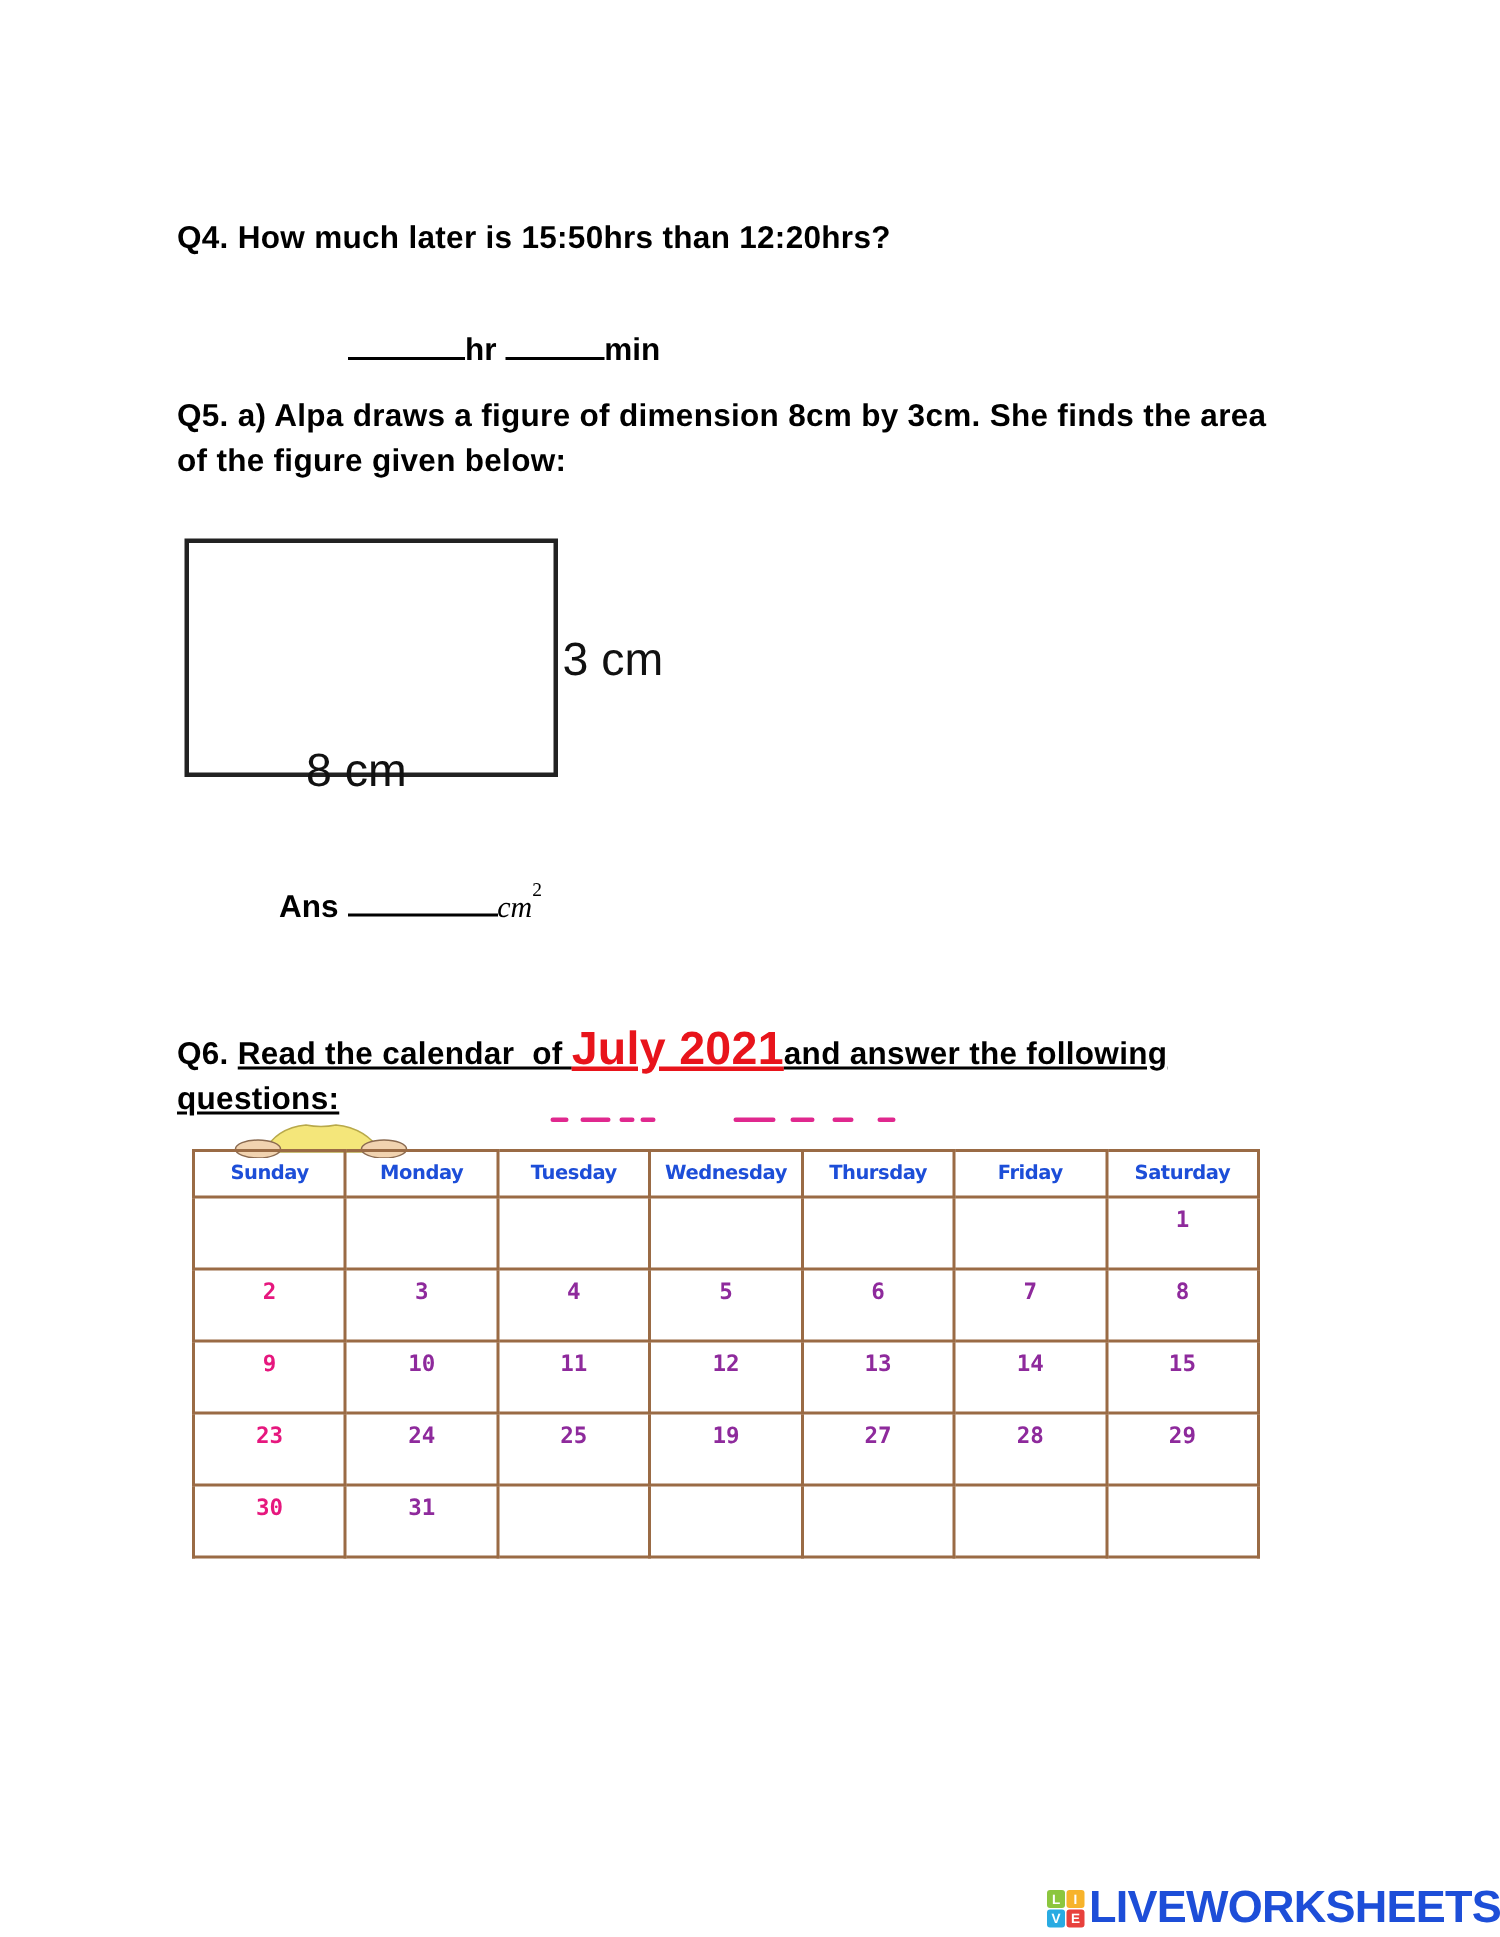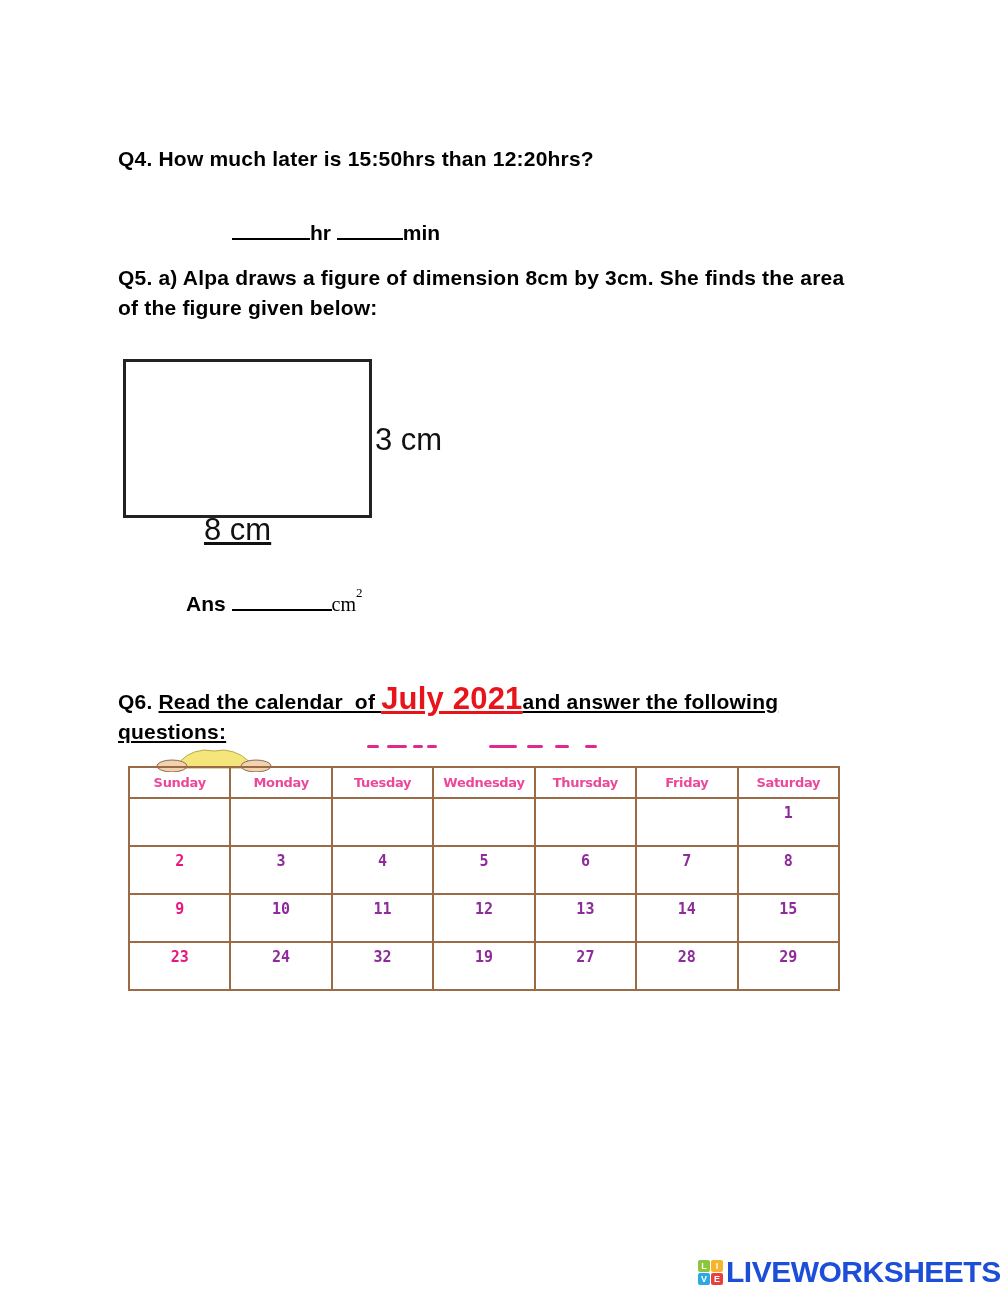--- a/index.html
+++ b/index.html
@@ -9,37 +9,37 @@
       font-family: "Liberation Sans", sans-serif;
     }
     .q { position: absolute; font-weight: bold; font-size: 21px; letter-spacing: 0.2px; line-height: 30px; }
     #q4 { left: 118px; top: 144px; }
     #q4-answer { position: absolute; left: 232px; top: 220px; font-weight: bold; font-size: 21px; }
     .blank { display: inline-block; border-bottom: 2px solid #000; height: 18px; vertical-align: baseline; }
     #q5 { left: 118px; top: 263px; width: 740px; }
     #rect { position: absolute; left: 123px; top: 359px; width: 243px; height: 153px; border: 3px solid #222; }
     .dim { position: absolute; font-size: 31px; font-family: "Liberation Sans", sans-serif; color: #111; }
     #dim-h { left: 375px; top: 422px; }
-    #dim-w { left: 204px; top: 512px; text-decoration: underline; }
+    #dim-w { left: 204px; top: 496px; }
     #ans { position: absolute; left: 186px; top: 591px; font-size: 21px; font-weight: bold; }
-    #ans .unit { font-family: "Liberation Serif", serif; font-weight: normal; font-size: 20px; }
+    #ans .unit { font-family: "Liberation Serif", serif; font-style: italic; font-weight: normal; font-size: 20px; }
     #ans sup { font-family: "Liberation Serif", serif; font-weight: normal; font-size: 13px; position: relative; top: -6px; }
     #q6 { left: 118px; top: 684px; width: 700px; }
     #q6 .u { text-decoration: underline; }
     #q6 .red { color: #e8141b; font-size: 31px; text-decoration: underline; }
     #dashes { position: absolute; left: 367px; top: 745px; height: 4px; width: 235px; }
     #dashes span { position: absolute; top: 0; height: 3px; background: #e0288e; border-radius: 2px; }
     #mascot { position: absolute; left: 154px; top: 746px; width: 120px; height: 26px; }
     #calendar {
       position: absolute; left: 128px; top: 766px; width: 712px;
       border-collapse: collapse; table-layout: fixed;
     }
     #calendar td, #calendar th { border: 2px solid #9a6b45; text-align: center; vertical-align: top; padding: 0; }
     #calendar th {
-      height: 29px; color: #ec4899; font-family: "DejaVu Sans", sans-serif;
+      height: 29px; color: #1d4ed8; font-family: "DejaVu Sans", sans-serif;
       font-size: 13px; font-weight: bold; vertical-align: middle; letter-spacing: -0.3px;
     }
     #calendar td {
       height: 41px; font-family: "DejaVu Sans Mono", monospace; font-weight: bold; font-size: 15px;
       color: #8e2a9c; padding-top: 5px;
     }
     #calendar td.sun { color: #e6177e; }
     #logo { position: absolute; left: 698px; top: 1255px; display: flex; align-items: center; }
     #logo .blocks { display: grid; grid-template-columns: 12px 12px; grid-template-rows: 12px 12px; gap: 1px; margin-right: 3px; }
     #logo .blocks span { font-size: 9px; font-weight: bold; color: #fff; text-align: center; line-height: 12px; border-radius: 2px; }
@@ -123,25 +123,34 @@
       <td>10</td>
       <td>11</td>
       <td>12</td>
       <td>13</td>
       <td>14</td>
       <td>15</td>
     </tr>
     <tr>
       <td class="sun">23</td>
       <td>24</td>
-      <td>32</td>
+      <td>25</td>
       <td>19</td>
       <td>27</td>
       <td>28</td>
       <td>29</td>
+    </tr>
+    <tr>
+      <td class="sun">30</td>
+      <td>31</td>
+      <td></td>
+      <td></td>
+      <td></td>
+      <td></td>
+      <td></td>
     </tr>
   </tbody>
 </table>
 
 <div id="logo">
   <div class="blocks">
     <span style="background:#8cc63f">L</span>
     <span style="background:#f7b32b">I</span>
     <span style="background:#29abe2">V</span>
     <span style="background:#e8413c">E</span>

